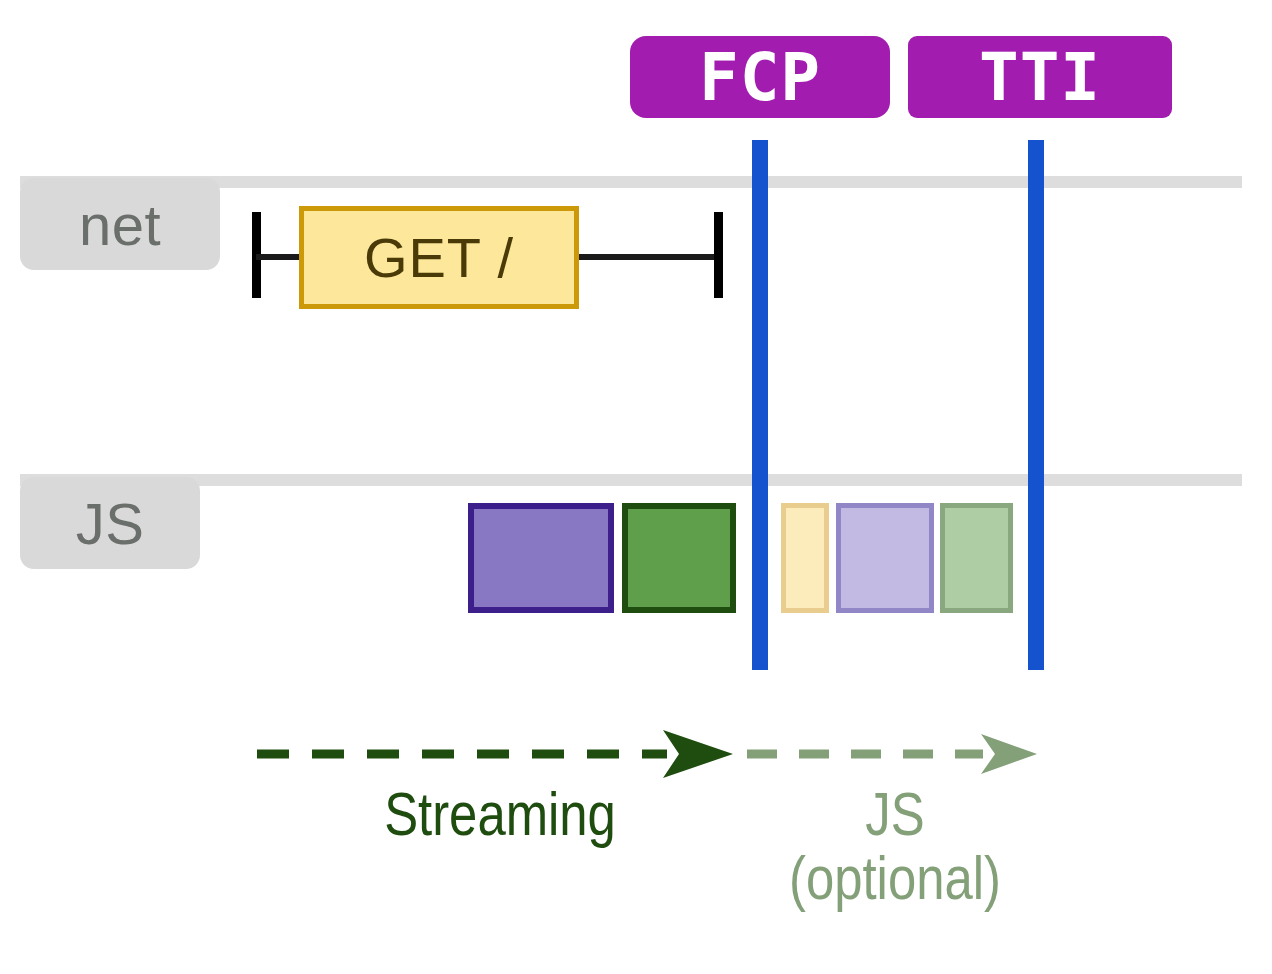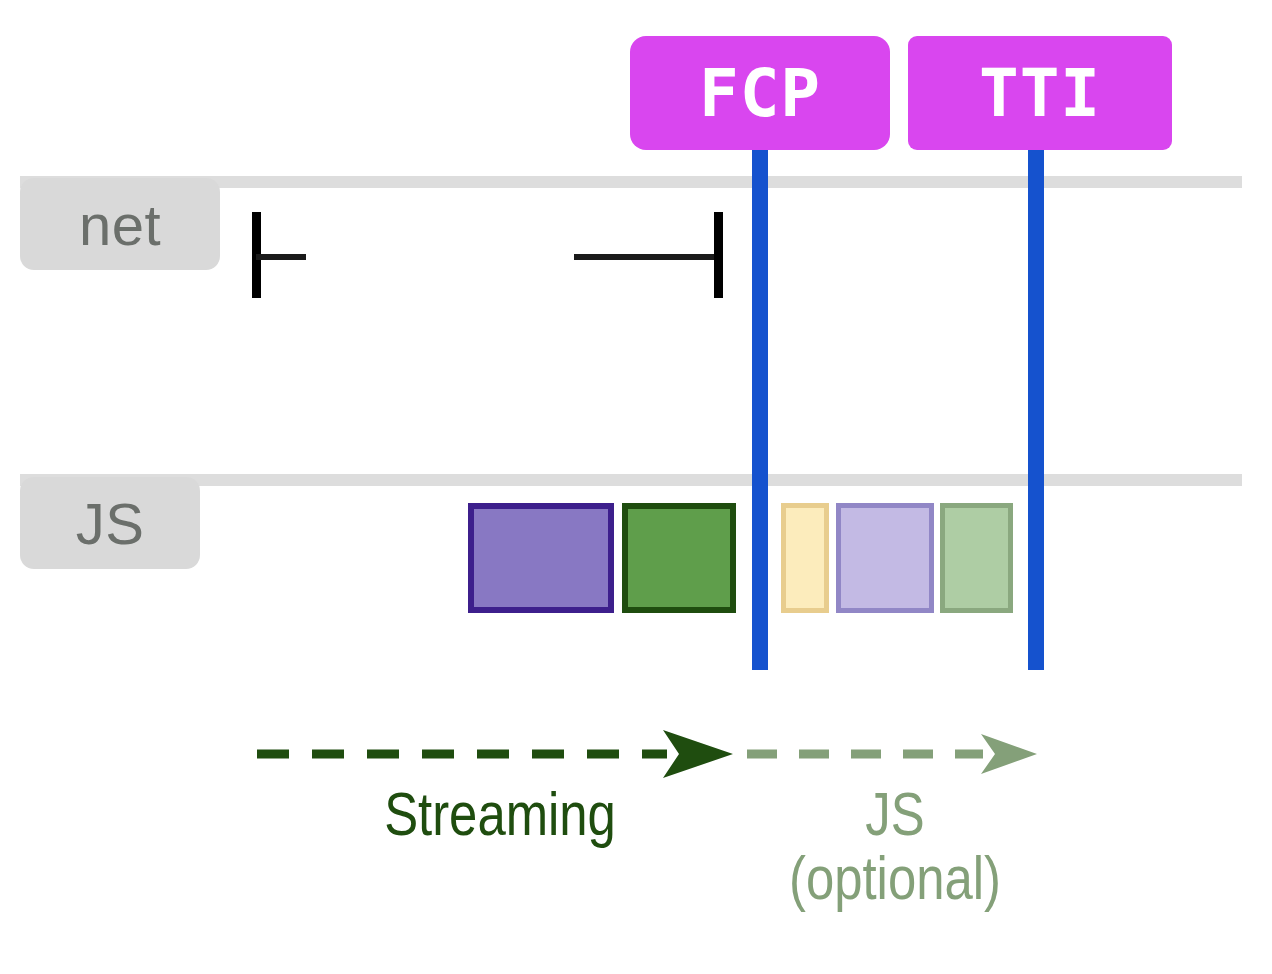--- a/index.html
+++ b/index.html
@@ -62,22 +62,22 @@
     width: 16px;
     background: #1552ce;
     top: 140px;
   }
   #marker-line-fcp { left: 752px; height: 530px; }
   #marker-line-tti { left: 1028px; height: 530px; }
 
   .marker-box {
     position: absolute;
     top: 36px;
-    height: 114px;
-    background: #d946ef;
+    height: 82px;
+    background: #a21caf;
     border-radius: 16px;
     display: flex;
     align-items: center;
     justify-content: center;
     color: #ffffff;
     font-family: "DejaVu Sans Mono", "Liberation Mono", monospace;
     font-weight: bold;
     font-size: 66px;
     letter-spacing: 1px;
   }
@@ -201,20 +201,23 @@
   </div>
   <div class="lane-pill" id="lane-js">
     <span>JS</span>
   </div>
 
   <div class="whisker-cap" id="whisker-cap-left"></div>
   <div class="whisker-line" id="whisker-line-left"></div>
   <div class="whisker-line" id="whisker-line-right"></div>
   <div class="whisker-cap" id="whisker-cap-right"></div>
 
+  <div id="request-bar">
+    <span>GET /</span>
+  </div>
 
   <div class="js-block" id="js-block-0"></div>
   <div class="js-block" id="js-block-1"></div>
   <div class="js-block" id="js-block-2"></div>
   <div class="js-block" id="js-block-3"></div>
   <div class="js-block" id="js-block-4"></div>
 
   <div class="marker-line" id="marker-line-fcp"></div>
   <div class="marker-line" id="marker-line-tti"></div>
 

